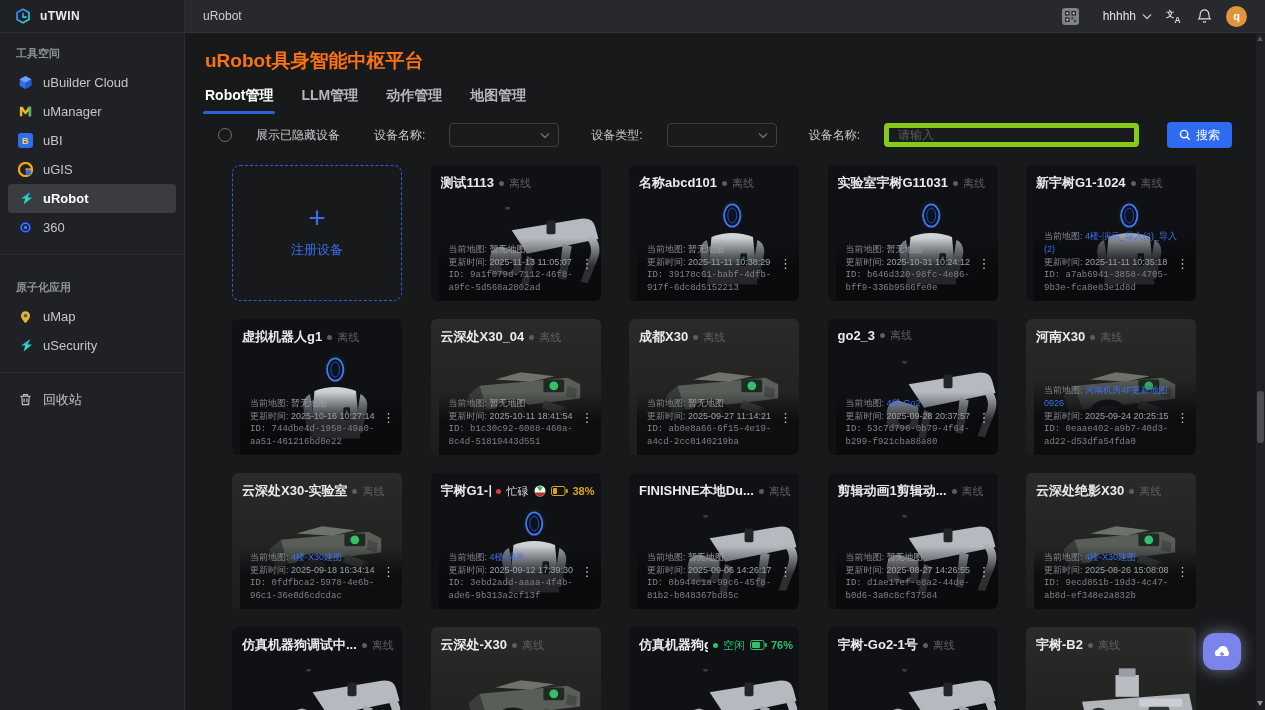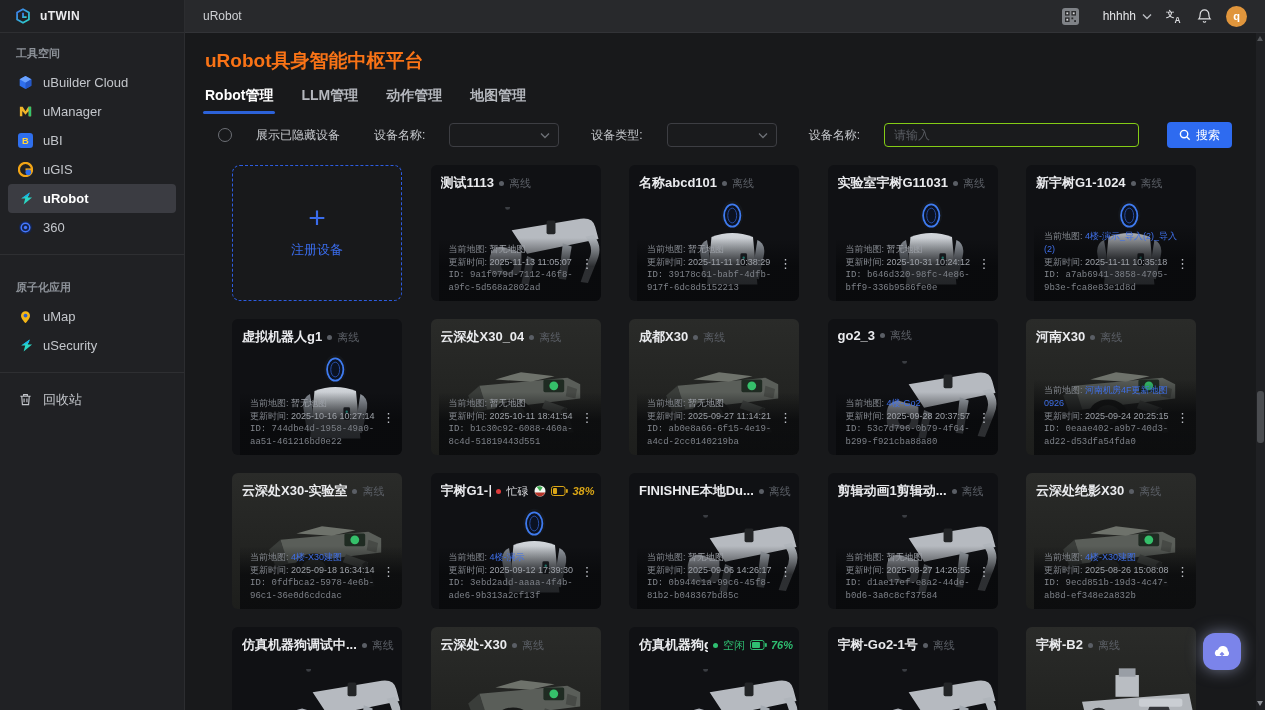--- a/index.html
+++ b/index.html
@@ -46,21 +46,21 @@
   
   .filter-row { display:flex; align-items:center; justify-content:flex-end; gap:24px;
     margin:8px 33px 0 0; height:26px; font-size:12px; color:#c7cace; }
   .checkbox { width:14px; height:14px; border:1px solid #6c6f75; border-radius:50%;
     background:transparent; cursor:pointer; flex:0 0 14px; }
   .chk-label { margin-right:10px; cursor:pointer; }
   .f-label-txt { margin-left:8px; }
   .fselect { width:110px; height:24px; background:#1a1b1d; border:1px solid #3d3e43;
     border-radius:4px; display:flex; align-items:center; justify-content:flex-end;
     padding:0 8px; cursor:pointer; }
-  .finput { width:255px; height:24px; background:#1a1b1d; border:1px solid #84cc16;
+  .finput { width:255px; height:24px; background:#1a1b1d; border:5px solid #84cc16;
     border-radius:4px; color:#d6d8dc; padding:0 9px; font-size:12px; outline:none; }
   .finput::placeholder { color:#595c62; }
   .search-btn { height:26px; background:#2e6bf0; border:none; border-radius:4px; color:#fff;
     display:flex; align-items:center; gap:5px; padding:0 12px; font-size:12px; cursor:pointer; margin-left:4px; }
   
   .grid { position:absolute; left:47px; top:132px; width:964px;
     display:grid; grid-template-columns:repeat(5,170px); gap:18px 28.5px; }
   .card { width:170px; height:136px; background:#101114; border-radius:6px; position:relative;
     overflow:hidden; cursor:pointer; }
   .card.light { background:linear-gradient(180deg,#2a2b29 0%,#1d1e1c 100%); }
@@ -69,21 +69,21 @@
   .register .plus { font-size:30px; font-weight:200; color:#3a6cec; line-height:22px; }
   .register .rlabel { font-size:13px; color:#3a6cec; }
   .card-title { position:absolute; top:9px; left:10px; right:6px; display:flex;
     align-items:center; gap:5px; z-index:3; }
   .cname { font-size:13px; font-weight:bold; color:#eaebee; white-space:nowrap; overflow:hidden; }
   .cdot { width:5px; height:5px; border-radius:50%; flex:0 0 5px; }
   .cstatus { font-size:11px; white-space:nowrap; }
   .st-offline .cdot { background:#5a5e65; } .st-offline .cstatus { color:#5a5e65; }
   .st-busy .cdot { background:#df3b3b; } .st-busy .cstatus { color:#dddee1; }
   .st-idle .cdot { background:#2fbf71; } .st-idle .cstatus { color:#2fbf71; }
-  .cbattery { margin-left:auto; display:flex; align-items:center; gap:4px; font-size:11px; font-weight:bold;font-style:italic; }
+  .cbattery { margin-left:auto; display:flex; align-items:center; gap:4px; font-size:11px; font-weight:bold; }
   .ball { display:flex; margin-left:1px; }
   .cimg { position:absolute; inset:0; z-index:1; }
   .cimg svg { position:absolute; }
   .img-humanoid svg { right:6px; top:16px; width:126px; height:118px; }
   .img-robot-dog svg { right:-4px; bottom:12px; width:138px; height:82px; }
   .img-x30 svg { left:6px; bottom:10px; width:160px; height:88px; }
   .img-b2 svg { right:-2px; bottom:6px; width:150px; height:92px; }
   .cfooter { position:absolute; left:8px; right:0; bottom:0; padding:5px 10px 6px; z-index:2;
     font-size:9px; line-height:13px; color:#9da1a8;
     background:linear-gradient(180deg,rgba(8,9,11,0) 0%,rgba(8,9,11,.78) 45%); }

